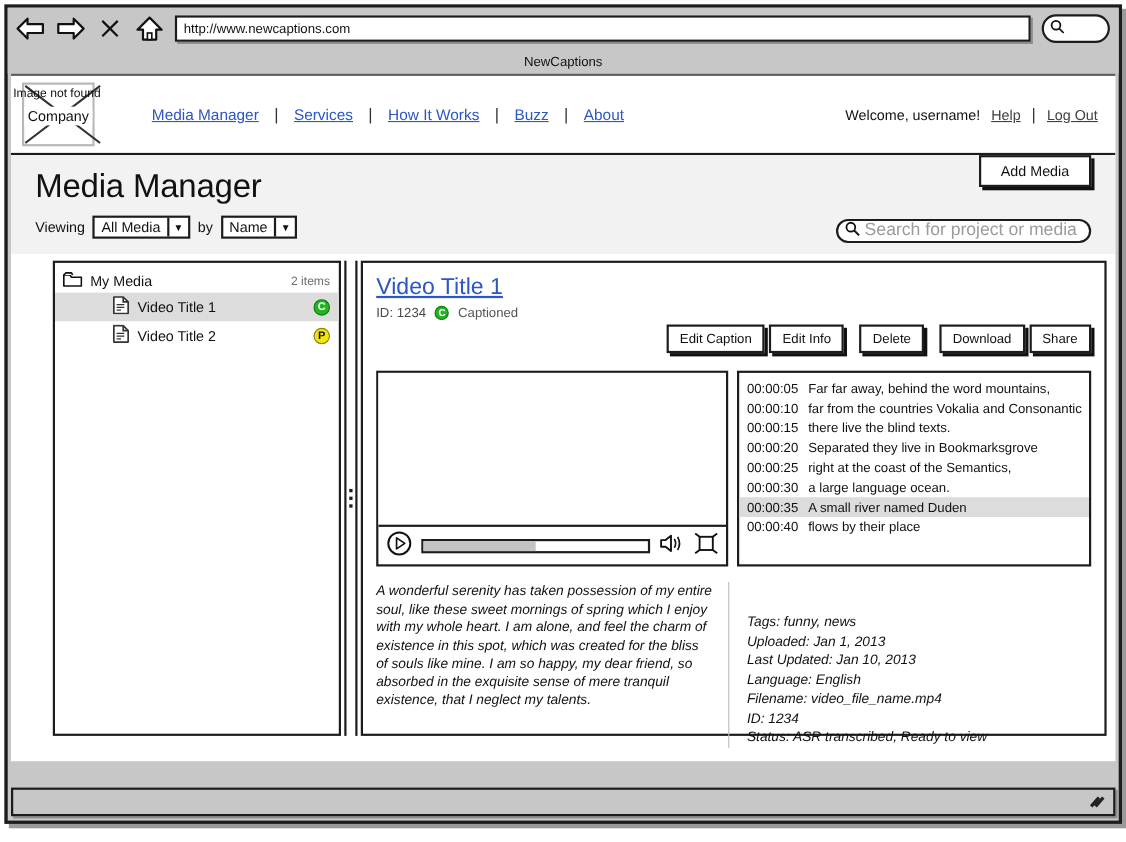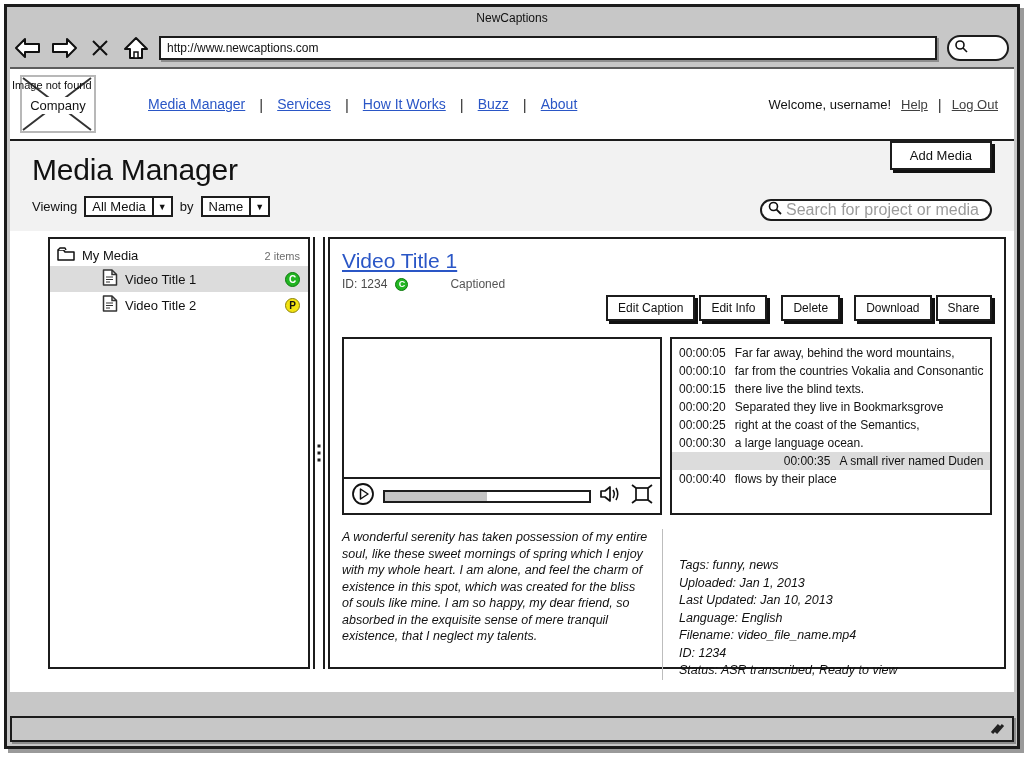--- a/index.html
+++ b/index.html
@@ -75,21 +75,21 @@
   
   #site-header {
     height: 72px;
     border-bottom: 2px solid #1c1c1c;
     display: flex; align-items: center;
     padding: 0 16px 0 10px;
     background: #ffffff;
     position: relative;
   }
   #logo-box {
-    width: 76px; height: 58px;
+    width: 66px; height: 58px;
     border: 2px solid #b8b8b8;
     position: relative;
     flex: 0 0 auto;
     background: #fff;
   }
   #logo-box .x-cross { position: absolute; inset: 0; }
   #logo-label {
     position: absolute;
     left: 0; right: 0; top: 20px;
     text-align: center;
@@ -285,21 +285,21 @@
     text-decoration: underline;
     margin: 0 0 4px 0;
     font-weight: normal;
     display: inline-block;
   }
   #detail-sub {
     display: flex; align-items: center;
     gap: 8px;
     font-size: 12px; color: #4a4a4a;
   }
-  #detail-sub .status-text { color: #555; margin-left: 34px; }
+  #detail-sub .status-text { color: #555; }
   #action-buttons {
     margin-left: auto;
     display: flex; align-items: center;
     gap: 14px;
     padding-top: 4px;
   }
   .action-btn {
     border: 2px solid #1c1c1c;
     background: #ffffff;
     box-shadow: 3px 3px 0 #111;
@@ -353,21 +353,21 @@
     overflow: hidden;
   }
   .transcript-line {
     display: flex;
     gap: 9px;
     font-size: 12px; color: #111;
     padding: 2px 6px 2px 7px;
     white-space: nowrap;
     cursor: pointer;
   }
-  .transcript-line.active { background: #dcdcdc; justify-content: flex-end; }
+  .transcript-line.active { background: #dcdcdc; }
   .transcript-line .ts { flex: 0 0 auto; }
 
   #info-row {
     display: flex;
     margin-top: 14px;
     gap: 0;
     font-style: italic;
   }
   #description-col {
     width: 320px;
@@ -406,24 +406,20 @@
   }
   #resize-grip {
     position: absolute;
     right: 6px; top: 4px;
   }
 </style>
 </head>
 <body>
 
 <div id="browser-window">
-
-  <div id="title-bar">
-    <span>NewCaptions</span>
-  </div>
 
   <div id="nav-toolbar">
     <span class="chrome-icon">
       <svg width="28" height="22" viewBox="0 0 28 22">
           <path d="M11 2 L2 11 L11 20 L11 15 L25 15 L25 7 L11 7 Z" fill="#fff" stroke="#111" stroke-width="2" stroke-linejoin="round"></path>
         </svg>
     </span>
     <span class="chrome-icon">
       <svg width="28" height="22" viewBox="0 0 28 22">
           <path d="M17 2 L26 11 L17 20 L17 15 L3 15 L3 7 L17 7 Z" fill="#fff" stroke="#111" stroke-width="2" stroke-linejoin="round"></path>
@@ -446,20 +442,24 @@
     <div id="browser-search">
       <span>
         <svg width="14" height="14" viewBox="0 0 14 14">
             <circle cx="6" cy="6" r="4" fill="none" stroke="#111" stroke-width="1.6"></circle>
             <path d="M9 9 L13 13" stroke="#111" stroke-width="1.6"></path>
           </svg>
       </span>
     </div>
   </div>
 
+  <div id="title-bar">
+    <span>NewCaptions</span>
+  </div>
+
   <div id="page-viewport">
 
     <div id="site-header">
       <div id="logo-box">
         <svg class="x-cross" width="70" height="54" viewBox="0 0 70 54" preserveAspectRatio="none">
           <path d="M1 1 L69 53 M69 1 L1 53" stroke="#333" stroke-width="2" fill="none"></path>
         </svg>
         <span id="logo-label">Company</span>
       </div>
       <span id="broken-img-text">Image not found</span>

